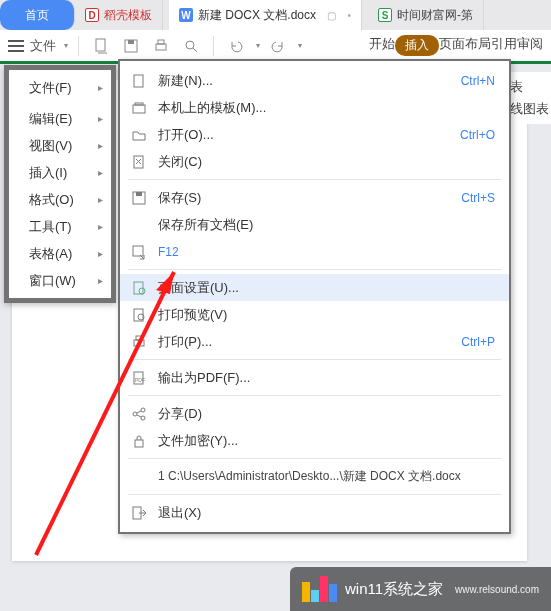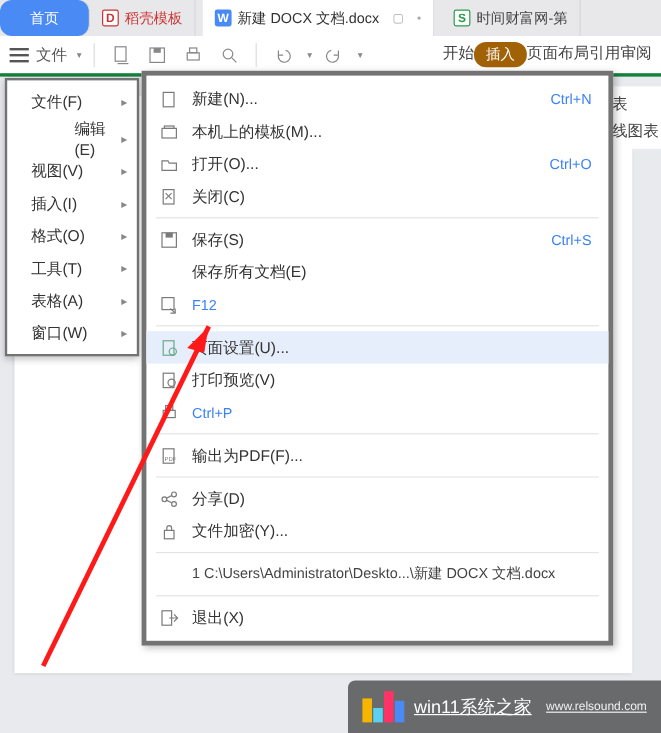--- a/index.html
+++ b/index.html
@@ -34,41 +34,41 @@
 
   
   .docbg { position:absolute; top:64px; left:0; right:0; bottom:0; background:#e9eaed;}
   .page { position:absolute; top:80px; left:12px; width:515px; bottom:50px; background:#fff; box-shadow:0 1px 3px rgba(0,0,0,.15);}
 
   
   .right-hint { position:absolute; top:72px; right:0; font-size:13px; color:#444; writing-mode:horizontal-tb; background:#fff; padding:4px 2px;}
   .right-hint div{padding:2px 0;}
 
   
-  .menu1 { position:absolute; top:65px; left:4px; width:112px; background:#fff; border:2px solid #737373; box-shadow:0 2px 6px rgba(0,0,0,.25); padding:4px 0; font-size:13px; color:#333;}
+  .menu1 { position:absolute; top:65px; left:4px; width:112px; background:#fff; border:5px solid #737373; box-shadow:0 2px 6px rgba(0,0,0,.25); padding:4px 0; font-size:13px; color:#333;}
   .menu1-item { height:27px; display:flex; align-items:center; justify-content:space-between; padding:0 8px 0 20px;}
   .menu1-item .arw { font-size:10px; color:#888;}
-  .menu1 .pad-top{margin-top:4px;margin-left:36px;}
-
-  
-  .menu2 { position:absolute; top:59px; left:118px; width:393px; background:#fff; border:4px solid #737373; box-shadow:2px 2px 6px rgba(0,0,0,.25); padding:6px 0; font-size:13px; color:#333;}
+  .menu1 .pad-top{margin-top:4px;}
+
+  
+  .menu2 { position:absolute; top:59px; left:118px; width:393px; background:#fff; border:2px solid #737373; box-shadow:2px 2px 6px rgba(0,0,0,.25); padding:6px 0; font-size:13px; color:#333;}
   .menu2-item { height:27px; display:flex; align-items:center; padding:0 14px 0 10px; gap:10px;}
   .menu2-item.hover { background:#e6eefb;}
   .menu2-item .ico { width:18px; height:18px; display:flex; align-items:center; justify-content:center; flex:none;}
   .menu2-item .ico svg{width:16px;height:16px;}
   .menu2-item .lbl { flex:1; }
   .menu2-item .sc { color:#3b82f6; font-size:12px;}
   .menu2 .sep { height:1px; background:#e4e4e4; margin:4px 8px;}
   .menu2-item.recent .lbl { font-size:12px; color:#444;}
 
   
   .arrow-line { position:absolute; top:260px; left:26px; width:170px; height:300px; pointer-events:none; z-index:30;}
 
   
-  .watermark { position:absolute; right:0; bottom:0; height:44px; display:flex; align-items:center; gap:8px; background:rgba(0,0,0,.55); color:#fff; font-size:15px; padding:0 12px; border-top-left-radius:6px;text-decoration:underline;}
+  .watermark { position:absolute; right:0; bottom:0; height:44px; display:flex; align-items:center; gap:8px; background:rgba(0,0,0,.55); color:#fff; font-size:15px; padding:0 12px; border-top-left-radius:6px;}
   .wm-logo { display:flex; gap:1px;}
   .wm-logo span{width:8px;}
   .wm-logo .b1{height:20px;background:#f7b500; align-self:flex-end;}
   .wm-logo .b2{height:12px;background:#5ad1f0; align-self:flex-end;}
   .wm-logo .b3{height:26px;background:#f36;}
   .wm-logo .b4{height:18px;background:#4a8af4; align-self:flex-end;}
   .wm-sub{font-size:10px; opacity:.9; margin-left:4px;}
 </style>
 </head>
 <body>
@@ -278,20 +278,21 @@
       </span>
       <span class="lbl">打印预览(V)</span>
     </div>
   <div class="menu2-item">
       <span class="ico">
         <svg viewBox="0 0 16 16">
           <rect x="3" y="6" width="10" height="6" fill="none" stroke="#7a7a7a"></rect>
           <rect x="5" y="2" width="6" height="4" fill="none" stroke="#7a7a7a"></rect>
         </svg>
       </span>
+      <span class="lbl">打印(P)...</span>
       <span class="sc">Ctrl+P</span>
     </div>
   <div class="sep"></div>
   <div class="menu2-item">
       <span class="ico">
         <svg viewBox="0 0 16 16">
           <rect x="3" y="2" width="9" height="12" fill="none" stroke="#7a7a7a"></rect>
           <text x="4" y="12" font-size="5" fill="#7a7a7a">PDF</text>
         </svg>
       </span>

